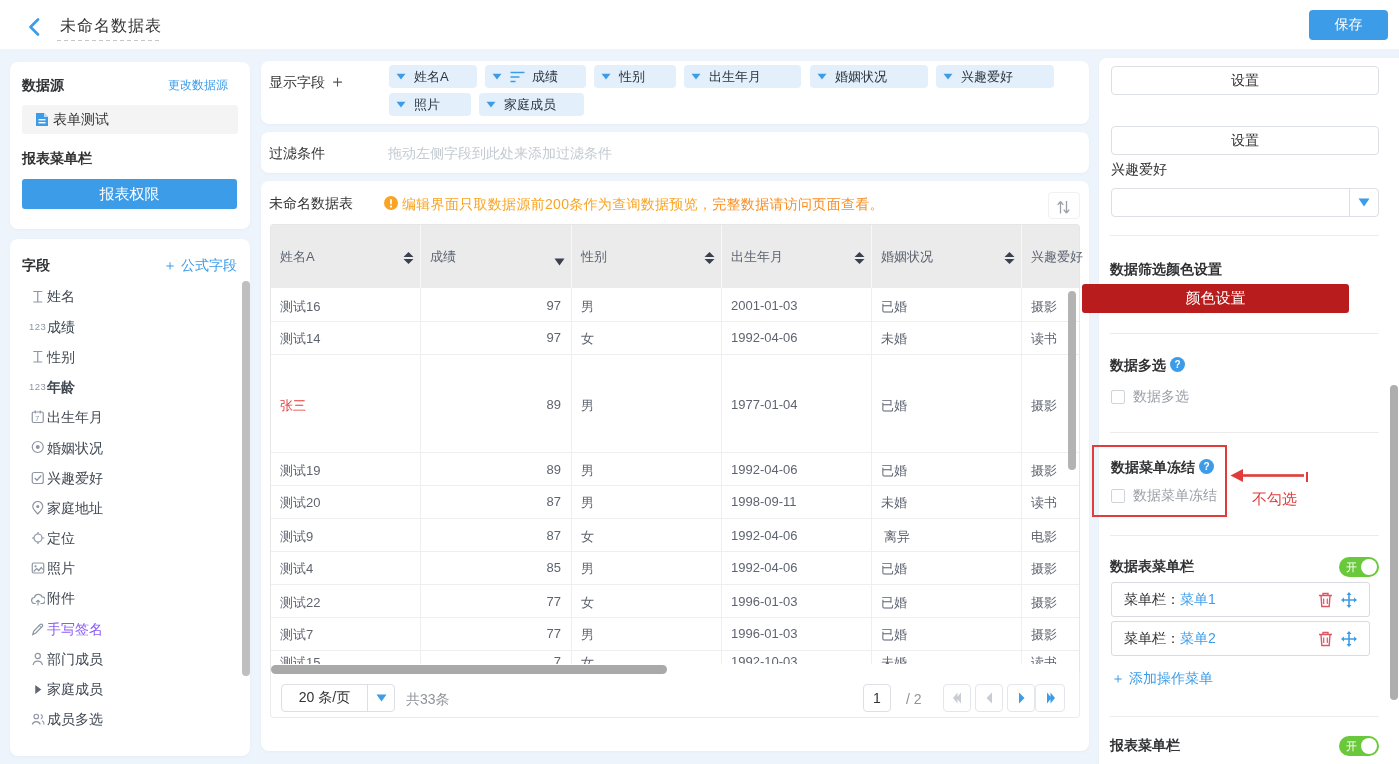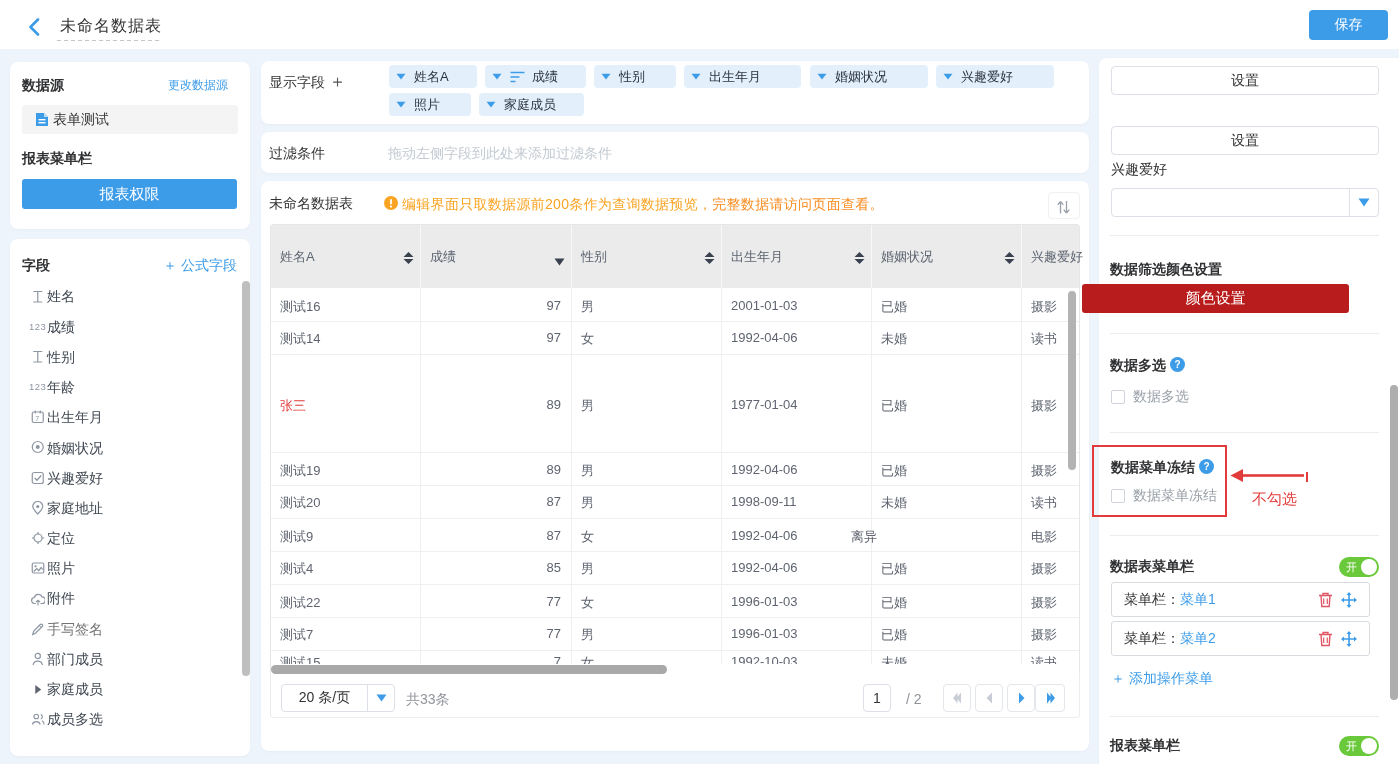--- a/index.html
+++ b/index.html
@@ -44,21 +44,21 @@
     <path d="M2 1.5 h9 M2 12 h9 M6.5 1.5 v10.5" stroke="#8d96a3" stroke-width="1.2" fill="none"></path>
   </svg>
 <div class="abs" style="left:47px;top:288px;font-size:14px;color:#404852;">姓名</div>
 <div class="abs" style="left:29px;top:321px;font-size:9.5px;color:#8d96a3;letter-spacing:0.5px;">123</div>
 <div class="abs" style="left:47px;top:319px;font-size:14px;color:#404852;">成绩</div>
 <svg class="abs" style="left:31px;top:350px;" width="14" height="14" viewBox="0 0 13.5 14">
     <path d="M2 1.5 h9 M2 12 h9 M6.5 1.5 v10.5" stroke="#8d96a3" stroke-width="1.2" fill="none"></path>
   </svg>
 <div class="abs" style="left:47px;top:349px;font-size:14px;color:#404852;">性别</div>
 <div class="abs" style="left:29px;top:381px;font-size:9.5px;color:#8d96a3;letter-spacing:0.5px;">123</div>
-<div class="abs" style="left:47px;top:379px;font-size:14px;color:#404852;">年龄</div>
+<div class="abs" style="left:47px;top:379px;font-size:14px;color:#404852;font-weight:bold;">年龄</div>
 <svg class="abs" style="left:31px;top:410px;" width="14" height="14" viewBox="0 0 13.5 14">
     <rect x="1" y="2" width="11" height="10.5" rx="1.5" stroke="#8d96a3" stroke-width="1.2" fill="none"></rect>
     <path d="M4 0.5 v3 M9 0.5 v3" stroke="#8d96a3" stroke-width="1.2"></path>
     <text x="4" y="10.5" font-size="7" fill="#8d96a3" font-family="Liberation Sans">7</text>
   </svg>
 <div class="abs" style="left:47px;top:409px;font-size:14px;color:#404852;">出生年月</div>
 <svg class="abs" style="left:31px;top:440px;" width="14" height="14" viewBox="0 0 13.5 14">
     <circle cx="6.5" cy="7" r="5.5" stroke="#8d96a3" stroke-width="1.2" fill="none"></circle>
     <circle cx="6.5" cy="7" r="2" fill="#8d96a3"></circle>
   </svg>
@@ -86,21 +86,21 @@
 <div class="abs" style="left:47px;top:560px;font-size:14px;color:#404852;">照片</div>
 <svg class="abs" style="left:31px;top:592px;" width="14" height="14" viewBox="0 0 13.5 14">
     <path d="M4.5 11.5 h-1 a3 3 0 0 1 -0.3-6 a4 4 0 0 1 7.6-0.6 a2.8 2.8 0 0 1 -0.3 6.6 h-1.3" stroke="#8d96a3" stroke-width="1.2" fill="none"></path>
     <path d="M6.75 13.5 V8.5 M6.75 8 l-2 2.2 M6.75 8 l2 2.2" stroke="#8d96a3" stroke-width="1.1" fill="none"></path>
   </svg>
 <div class="abs" style="left:47px;top:590px;font-size:14px;color:#404852;">附件</div>
 <svg class="abs" style="left:31px;top:622px;" width="14" height="14" viewBox="0 0 13.5 14">
     <path d="M1.5 12.5 l1-3.5 L9 2.5 a1.4 1.4 0 0 1 2 2 L4.5 11 z" stroke="#8d96a3" stroke-width="1.2" fill="none"></path>
     <path d="M8 3.5 l2 2" stroke="#8d96a3" stroke-width="1"></path>
   </svg>
-<div class="abs" style="left:47px;top:621px;font-size:14px;color:#737373;font-family:Liberation Mono, monospace;">手写签名</div>
+<div class="abs" style="left:47px;top:621px;font-size:14px;color:#8b5cf6;font-family:Liberation Mono, monospace;">手写签名</div>
 <svg class="abs" style="left:31px;top:652px;" width="14" height="14" viewBox="0 0 13.5 14">
     <circle cx="6.5" cy="4" r="2.6" stroke="#8d96a3" stroke-width="1.2" fill="none"></circle>
     <path d="M1.8 13 a4.8 4.8 0 0 1 9.4 0" stroke="#8d96a3" stroke-width="1.2" fill="none"></path>
   </svg>
 <div class="abs" style="left:47px;top:651px;font-size:14px;color:#404852;">部门成员</div>
 <svg class="abs" style="left:31px;top:682px;" width="14" height="14" viewBox="0 0 13.5 14">
     <path d="M4 3 L10 7.5 4 12 z" fill="#5f6672"></path>
   </svg>
 <div class="abs" style="left:47px;top:681px;font-size:14px;color:#404852;">家庭成员</div>
 <svg class="abs" style="left:31px;top:712px;" width="14" height="14" viewBox="0 0 13.5 14">
@@ -228,21 +228,21 @@
 <div class="abs" style="left:420px;top:494px;width:141px;text-align:right;font-size:13px;color:#5f6470;">87</div>
 <div class="abs" style="left:581px;top:494px;font-size:13px;color:#5f6470;">男</div>
 <div class="abs" style="left:731px;top:494px;font-size:13px;color:#5f6470;">1998-09-11</div>
 <div class="abs" style="left:881px;top:494px;font-size:13px;color:#5f6470;">未婚</div>
 <div class="abs" style="left:1031px;top:494px;font-size:13px;color:#5f6470;">读书</div>
 <div class="abs" style="left:271px;top:518px;width:808px;height:1px;background:#efefef;"></div>
 <div class="abs" style="left:280px;top:528px;font-size:13px;color:#5f6470;">测试9</div>
 <div class="abs" style="left:420px;top:528px;width:141px;text-align:right;font-size:13px;color:#5f6470;">87</div>
 <div class="abs" style="left:581px;top:528px;font-size:13px;color:#5f6470;">女</div>
 <div class="abs" style="left:731px;top:528px;font-size:13px;color:#5f6470;">1992-04-06</div>
-<div class="abs" style="left:851px;top:528px;font-size:13px;color:#5f6470;">离异</div>
+<div class="abs" style="left:884px;top:528px;font-size:13px;color:#5f6470;">离异</div>
 <div class="abs" style="left:1031px;top:528px;font-size:13px;color:#5f6470;">电影</div>
 <div class="abs" style="left:271px;top:551px;width:808px;height:1px;background:#efefef;"></div>
 <div class="abs" style="left:280px;top:560px;font-size:13px;color:#5f6470;">测试4</div>
 <div class="abs" style="left:420px;top:560px;width:141px;text-align:right;font-size:13px;color:#5f6470;">85</div>
 <div class="abs" style="left:581px;top:560px;font-size:13px;color:#5f6470;">男</div>
 <div class="abs" style="left:731px;top:560px;font-size:13px;color:#5f6470;">1992-04-06</div>
 <div class="abs" style="left:881px;top:560px;font-size:13px;color:#5f6470;">已婚</div>
 <div class="abs" style="left:1031px;top:560px;font-size:13px;color:#5f6470;">摄影</div>
 <div class="abs" style="left:271px;top:584px;width:808px;height:1px;background:#efefef;"></div>
 <div class="abs" style="left:280px;top:594px;font-size:13px;color:#5f6470;">测试22</div>

